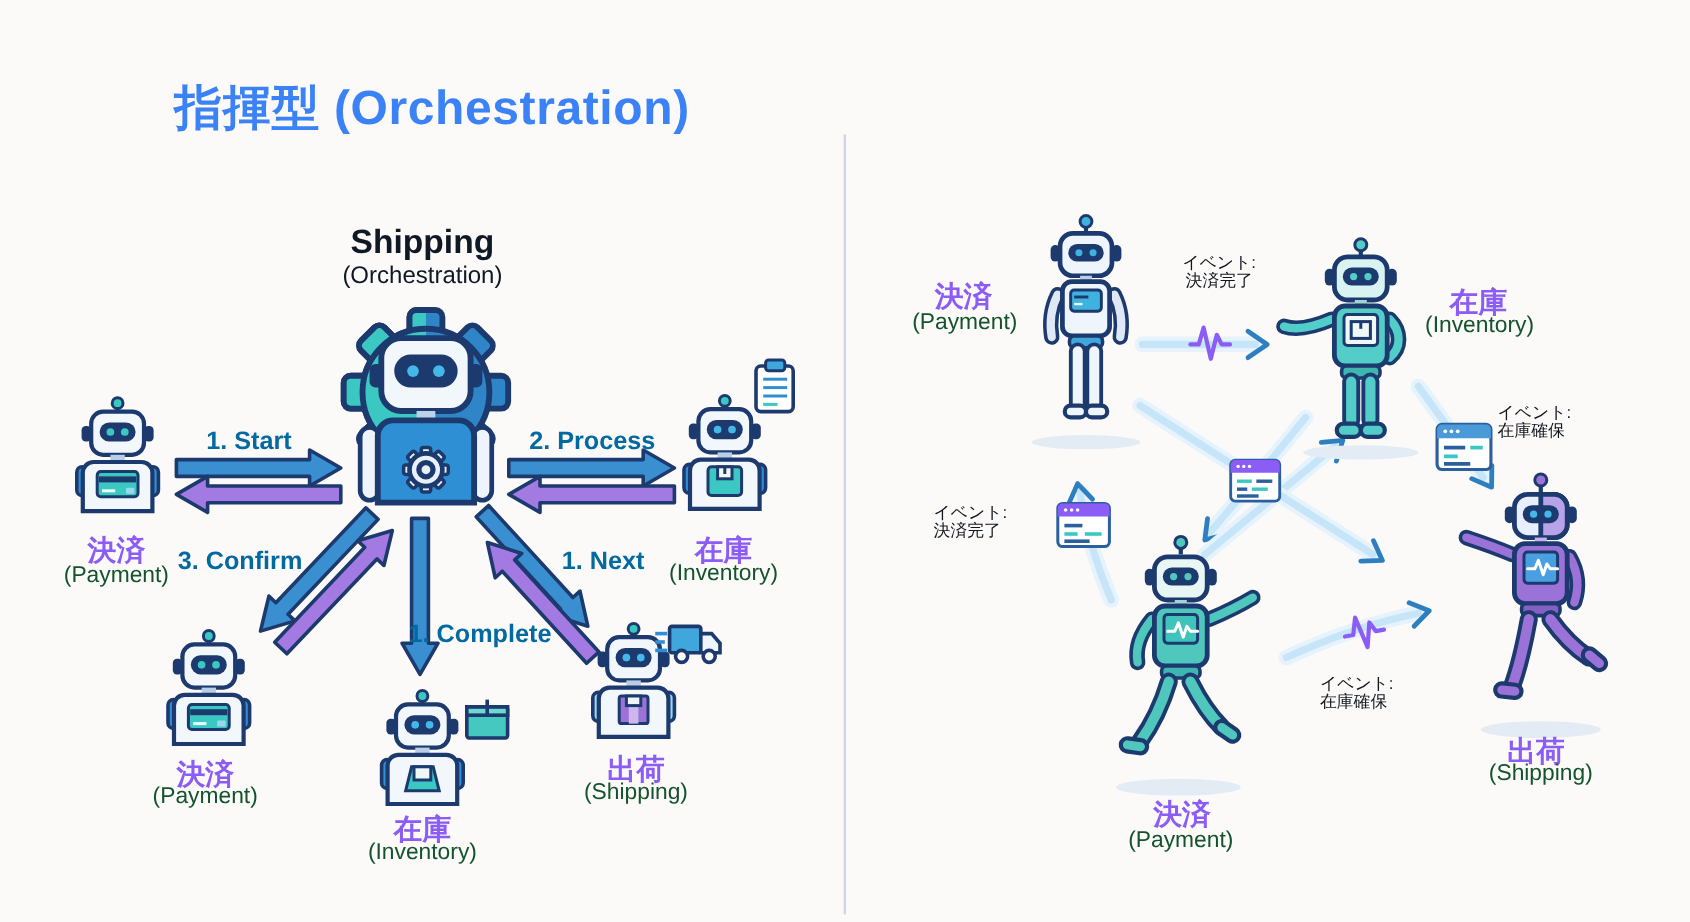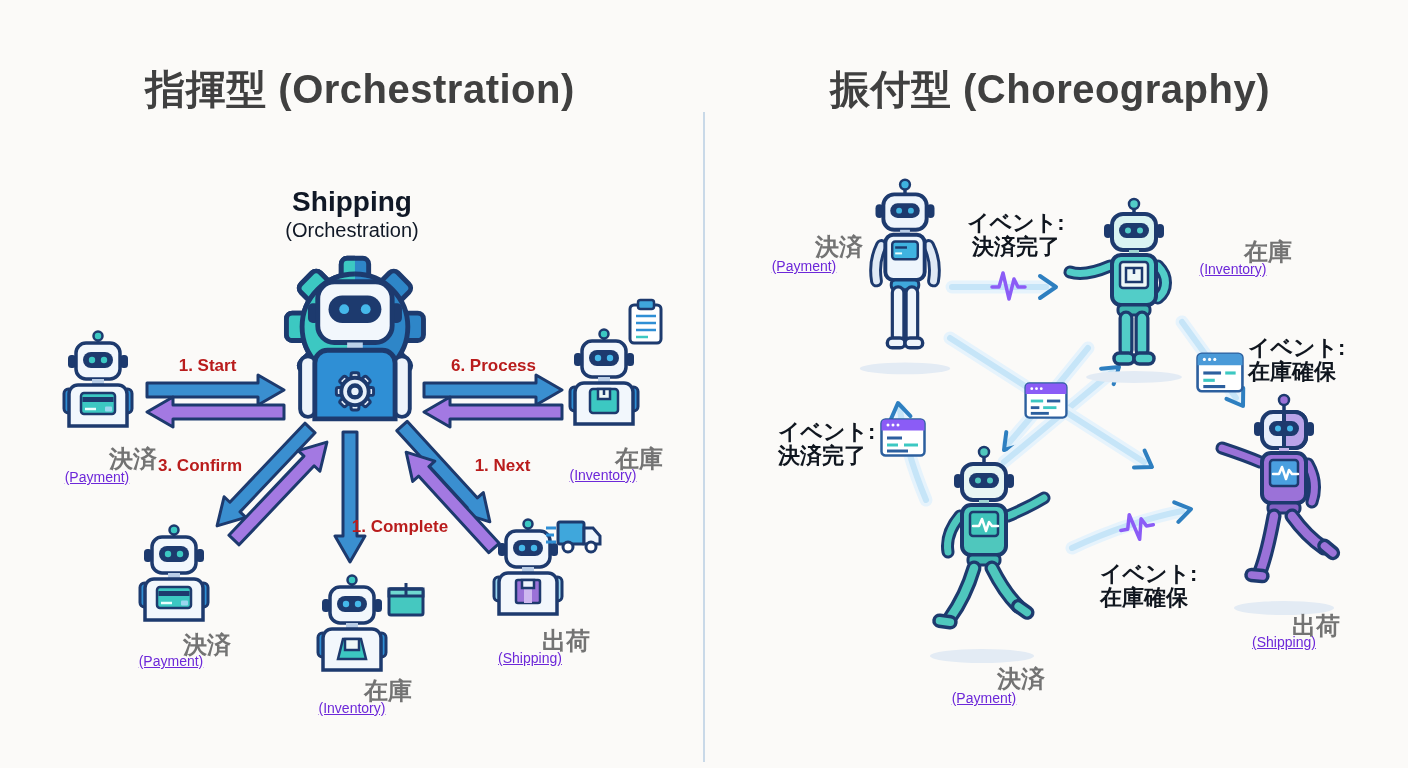--- a/index.html
+++ b/index.html
@@ -1,46 +1,45 @@
 <!DOCTYPE html>
 <html><head>
 <meta charset="utf-8">
 <style>
   * { margin:0; padding:0; box-sizing:border-box; }
   html,body { width:1408px; height:768px; }
   body { font-family:"Liberation Sans","DejaVu Sans",sans-serif; background:#fbfaf8; }
   #stage { position:relative; width:1408px; height:768px; overflow:hidden; background:#fbfaf8; }
   .abs { position:absolute; }
   .ctr { text-align:center; }
-  .t-title { font-size:40px; font-weight:bold; color:#404040; letter-spacing:.5px; }
+  .t-title { font-size:40px; font-weight:bold; color:#3b82f6; letter-spacing:.5px; }
   .t-node-title { font-size:28px; font-weight:bold; color:#101826; }
   .t-node-sub { font-size:20px; color:#101826; }
-  .t-step { font-size:17px; font-weight:600; color:#b91c1c; }
-  .t-jp { font-size:24px; font-weight:bold; color:#737373;text-align:right; }
-  .t-en { font-size:14px; color:#6d28d9;text-decoration:underline; }
-  .t-event { font-size:22px; font-weight:bold; color:#10161f; line-height:1.1; }
+  .t-step { font-size:21px; font-weight:600; color:#0369a1; }
+  .t-jp { font-size:24px; font-weight:bold; color:#8b5cf6; }
+  .t-en { font-size:19px; color:#14532d; }
+  .t-event { font-size:14px; font-weight:normal; color:#10161f; line-height:1.1; }
   .divider { width:2px; background:#c9d9e8; }
   svg { display:block; overflow:visible; }
   .a-blue { fill:#3a8fd0; stroke:#1d3a6e; stroke-width:3; stroke-linejoin:round; }
   .a-purple { fill:#a379e2; stroke:#1d3a6e; stroke-width:3; stroke-linejoin:round; }
   .g-outer { fill:none; stroke:#e6f3fc; stroke-width:13; stroke-linecap:round; }
   .g-inner { fill:none; stroke:#c6e5f8; stroke-width:6; stroke-linecap:round; }
   .chev { fill:none; stroke:#2e7fc0; stroke-width:4; stroke-linecap:round; stroke-linejoin:round; }
   .wave { fill:none; stroke:#8b5cf6; stroke-width:3.5; stroke-linecap:round; stroke-linejoin:round; }
   .lab { z-index:6; }
 </style>
 </head>
 <body>
 
 <div id="stage">
 
   <div class="abs divider" style="left:703px;top:112px;height:650px;"></div>
 
   <div class="abs ctr t-title" style="left:60px;top:62px;width:600px;">指揮型 (Orchestration)</div>
-  <div class="abs ctr t-title" style="left:760px;top:62px;width:580px;">振付型 (Choreography)</div>
 
   <svg class="abs" width="1408" height="768" viewBox="0 0 1408 768" style="left:0;top:0;z-index:1;">
 
     <g>
       <polygon class="a-blue" points="147,383 258,383 258,375 284,390 258,405 258,397 147,397"></polygon>
       <polygon class="a-purple" points="284,405 173,405 173,397 147,412 173,427 173,419 284,419"></polygon>
     </g>
     <g>
       <polygon class="a-blue" points="424,383 536,383 536,375 562,390 536,405 536,397 424,397"></polygon>
       <polygon class="a-purple" points="562,405 450,405 450,397 424,412 450,427 450,419 562,419"></polygon>
@@ -286,21 +285,21 @@
     <line x1="2" y1="14" x2="12" y2="14" stroke="#2f8fd5" stroke-width="3"></line>
     <line x1="2" y1="21" x2="10" y2="21" stroke="#2f8fd5" stroke-width="3"></line>
     <line x1="2" y1="28" x2="12" y2="28" stroke="#2f8fd5" stroke-width="3"></line>
     <rect x="14" y="8" width="26" height="22" rx="2" fill="#3fa7dc" stroke="#1d3a6e" stroke-width="3"></rect>
     <path d="M40,14 h9 l7,8 v8 h-16 z" fill="#eef5fc" stroke="#1d3a6e" stroke-width="3"></path>
     <circle cx="24" cy="33" r="5" fill="#ffffff" stroke="#1d3a6e" stroke-width="3"></circle>
     <circle cx="47" cy="33" r="5" fill="#ffffff" stroke="#1d3a6e" stroke-width="3"></circle>
   </svg>
 
   <div class="abs ctr t-step lab" style="left:140px;top:356px;width:135px;">1. Start</div>
-  <div class="abs ctr t-step lab" style="left:425px;top:356px;width:137px;">6. Process</div>
+  <div class="abs ctr t-step lab" style="left:425px;top:356px;width:137px;">2. Process</div>
   <div class="abs ctr t-step lab" style="left:130px;top:456px;width:140px;">3. Confirm</div>
   <div class="abs ctr t-step lab" style="left:435px;top:456px;width:135px;">1. Next</div>
   <div class="abs ctr t-step lab" style="left:330px;top:517px;width:140px;">1. Complete</div>
 
   <div class="abs ctr t-jp lab" style="left:37px;top:443px;width:120px;">決済</div>
   <div class="abs ctr t-en lab" style="left:32px;top:469px;width:130px;">(Payment)</div>
   <div class="abs ctr t-jp lab" style="left:543px;top:443px;width:120px;">在庫</div>
   <div class="abs ctr t-en lab" style="left:538px;top:467px;width:130px;">(Inventory)</div>
   <div class="abs ctr t-jp lab" style="left:111px;top:629px;width:120px;">決済</div>
   <div class="abs ctr t-en lab" style="left:106px;top:653px;width:130px;">(Payment)</div>

